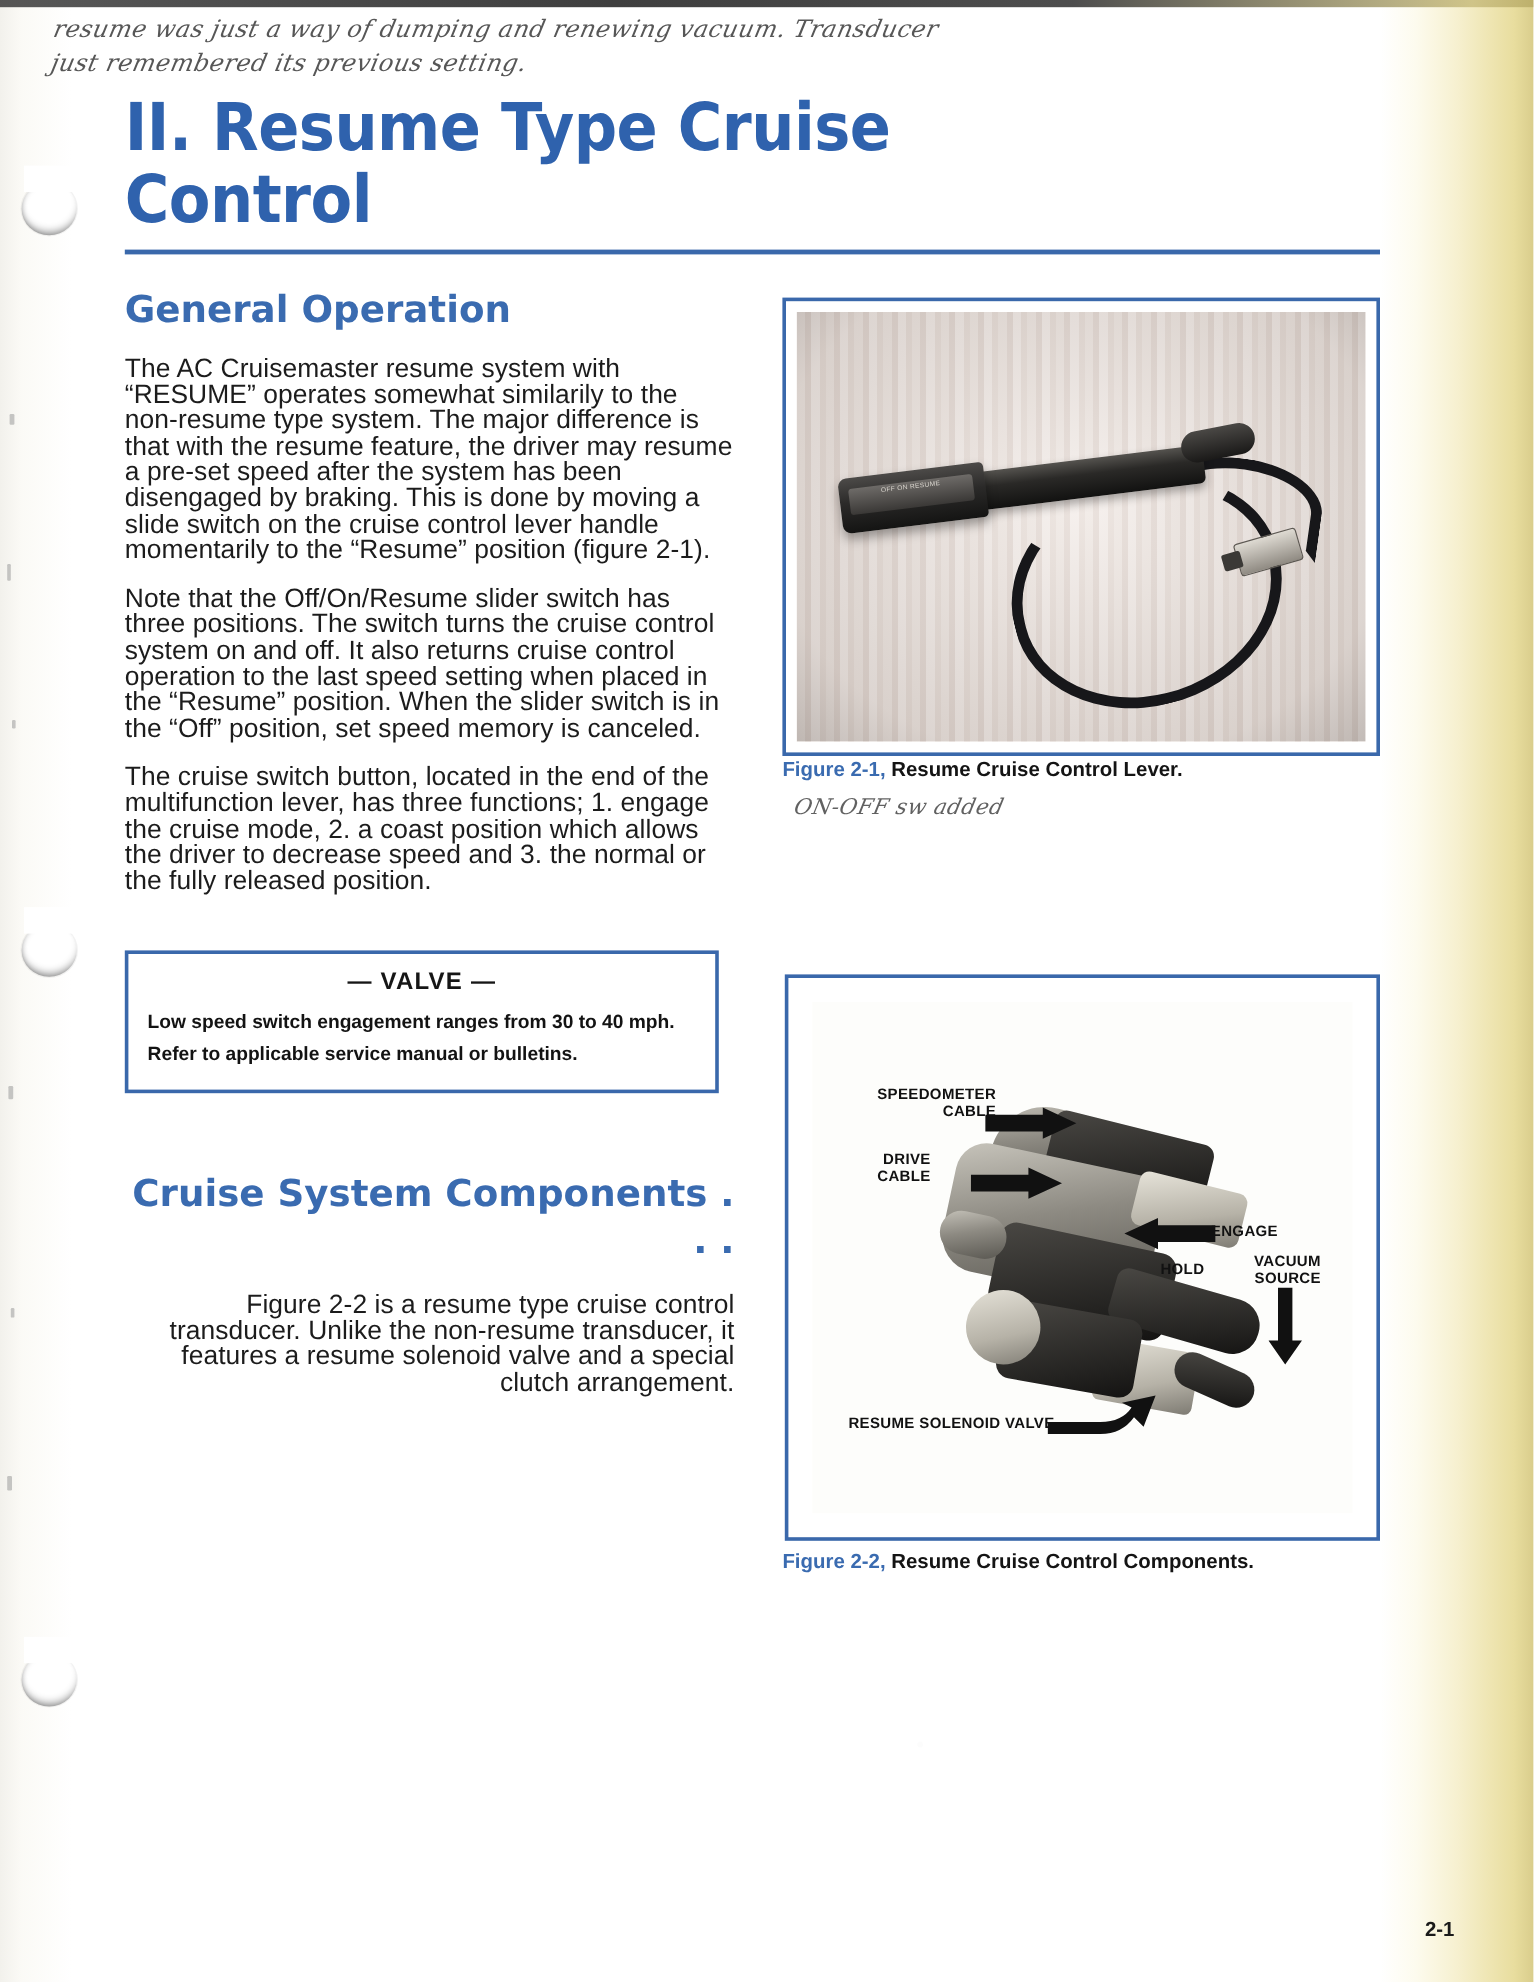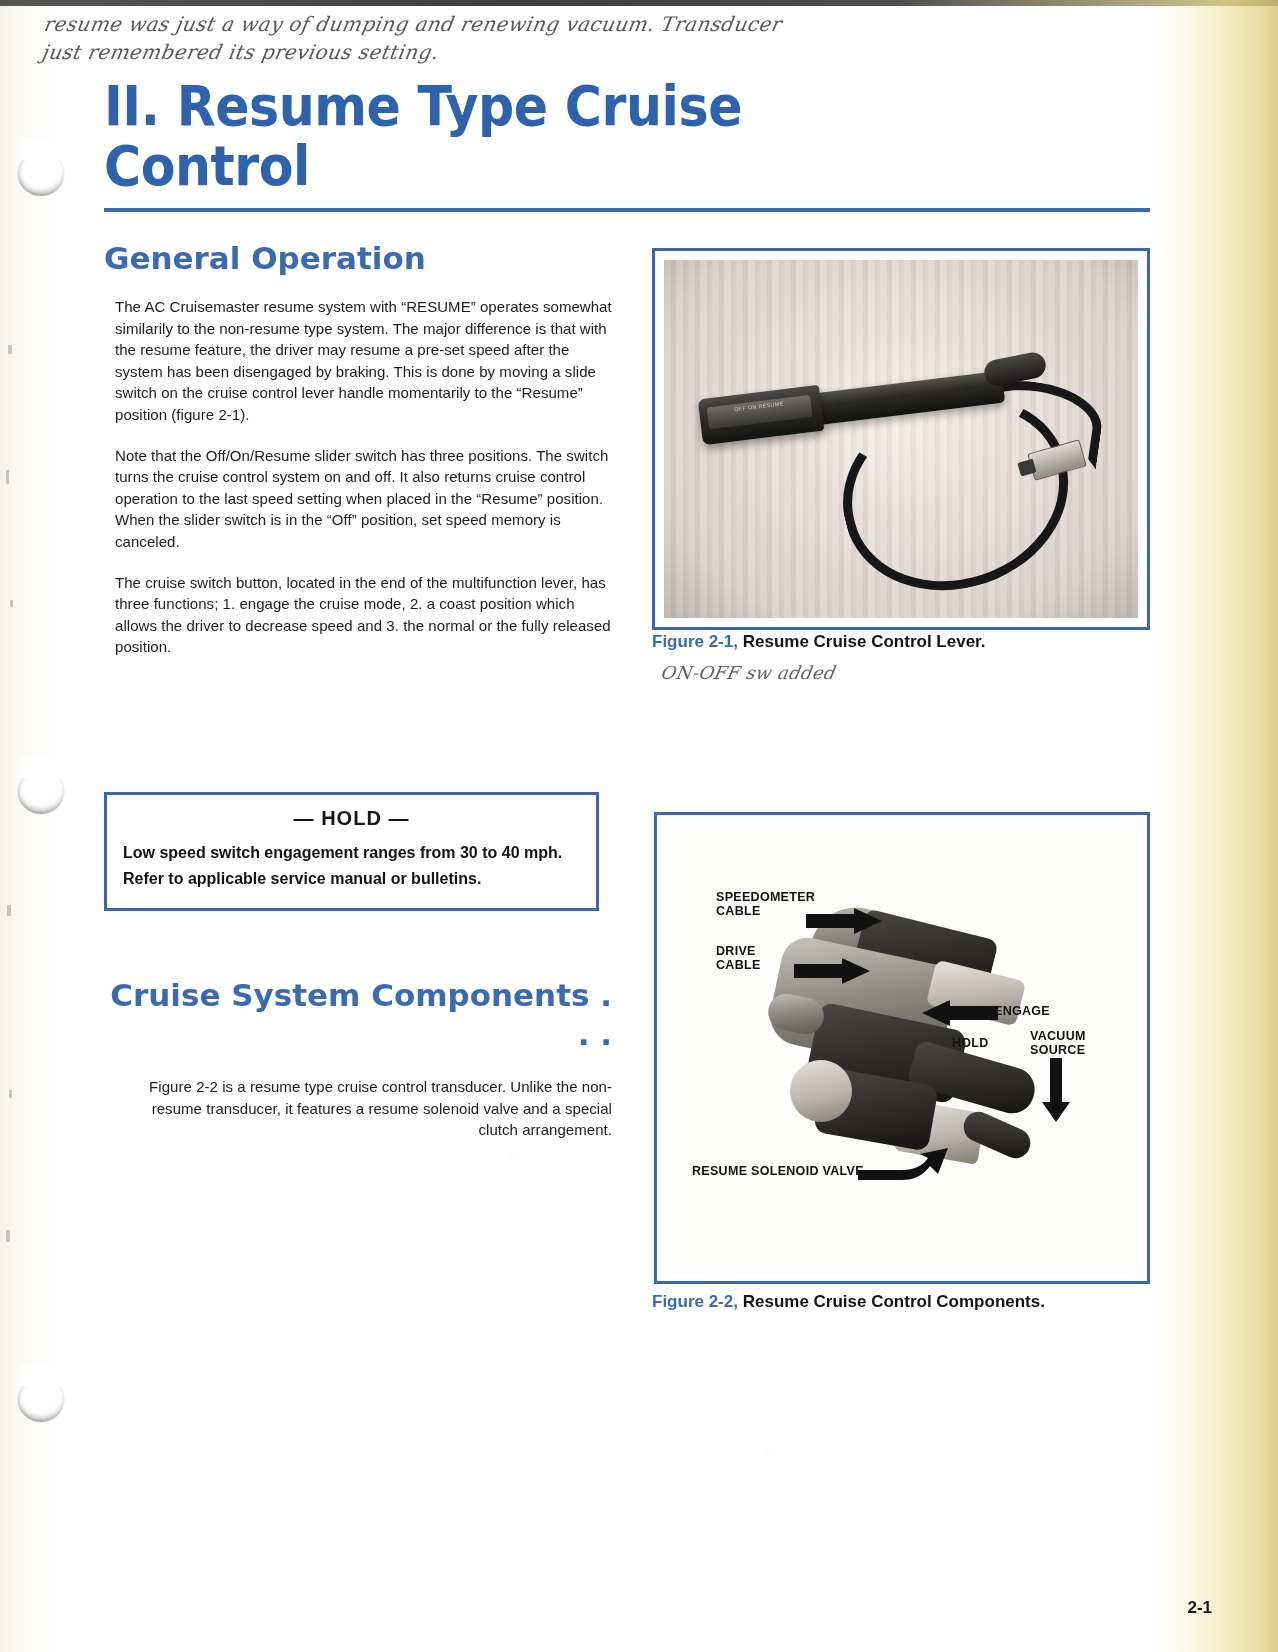--- a/index.html
+++ b/index.html
@@ -92,22 +92,22 @@
   h2.sec{
     color:#3a6bb0;
     font-family:"DejaVu Sans", sans-serif;
     font-weight:bold;
     font-size:31px;
     margin:0 0 20px 0;
     line-height:36px;
     letter-spacing:0px;
   }
   p.body{
-    margin:0 0 19px 11px;
-    font-size:15px;
+    margin:0 0 19px 0;
+    font-size:22px;
     line-height:21.6px;
     color:#1c1c1c;
     font-family:"Liberation Sans", sans-serif;
     letter-spacing:0.05px;
   }
   
   .notebox{
     position:absolute;left:104px;top:792px;width:495px;
     border:3px solid #3a68ab;
     background:#ffffff;
@@ -142,21 +142,21 @@
   }
 
   
   .figbox{
     position:absolute;
     border:3px solid #3a68ab;
     background:#ffffff;
     box-sizing:border-box;
   }
   #fig1box{left:652px;top:248px;width:498px;height:382px;padding:9px;}
-  #fig2box{left:654px;top:812px;width:496px;height:472px;padding:5px;}
+  #fig2box{left:654px;top:812px;width:496px;height:472px;padding:20px;text-align:right;}
 
   .figcap{
     position:absolute;
     font-weight:bold;
     font-size:17px;
     color:#141414;
     font-family:"Liberation Sans", sans-serif;
     white-space:nowrap;
   }
   .figcap .num{color:#3a6bb0;}
@@ -290,21 +290,21 @@
   <div class="title-rule"></div>
 
   <div class="colL">
     <h2 class="sec">General Operation</h2>
     <p class="body">The AC Cruisemaster resume system with “RESUME” operates somewhat similarily to the non-resume type system. The major difference is that with the resume feature, the driver may resume a pre-set speed after the system has been disengaged by braking. This is done by moving a slide switch on the cruise control lever handle momentarily to the “Resume” position (figure 2-1).</p>
     <p class="body">Note that the Off/On/Resume slider switch has three positions. The switch turns the cruise control system on and off. It also returns cruise control operation to the last speed setting when placed in the “Resume” position. When the slider switch is in the “Off” position, set speed memory is canceled.</p>
     <p class="body">The cruise switch button, located in the end of the multifunction lever, has three functions; 1. engage the cruise mode, 2. a coast position which allows the driver to decrease speed and 3. the normal or the fully released position.</p>
   </div>
 
   <div class="notebox">
-    <div class="note-title">— HOLD —</div>
+    <div class="note-title">— VALVE —</div>
     <div class="note-body">Low speed switch engagement ranges from 30 to 40 mph. Refer to applicable service manual or bulletins.</div>
   </div>
 
   <div class="colL2">
     <h2 class="sec2">Cruise System Components . . .</h2>
     <p class="body">Figure 2-2 is a resume type cruise control transducer. Unlike the non-resume transducer, it features a resume solenoid valve and a special clutch arrangement.</p>
   </div>
 
   <div class="figbox" id="fig1box">
     <div class="photo1">

